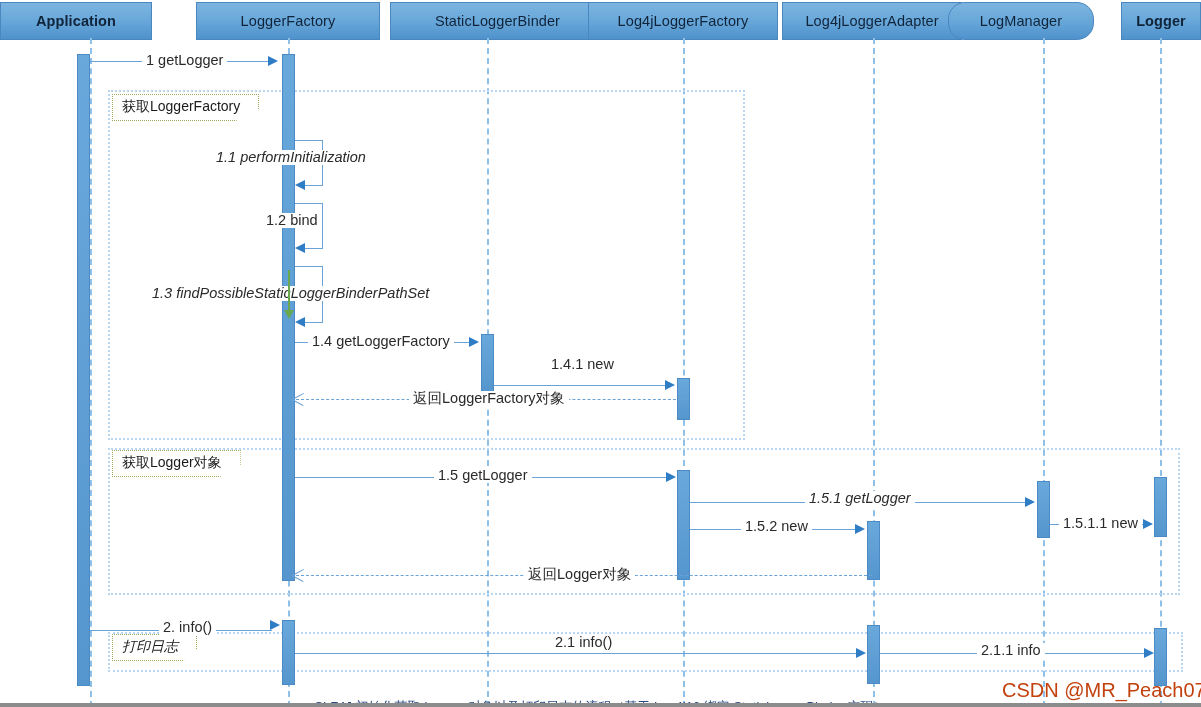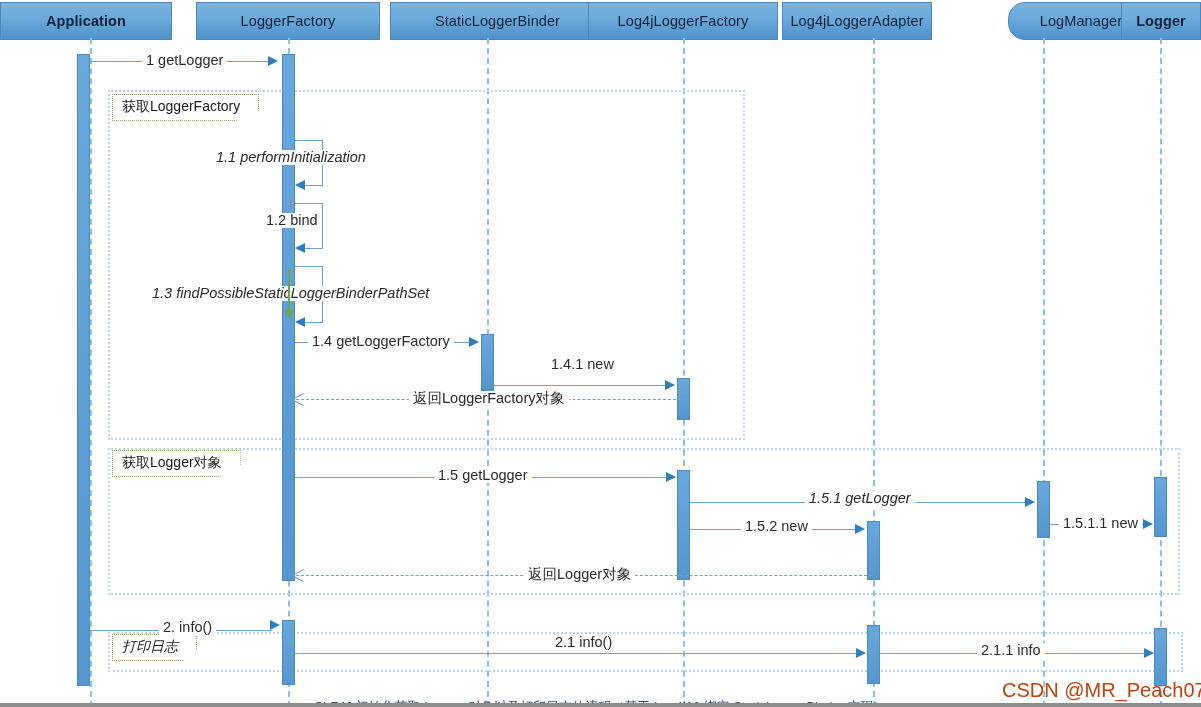--- a/index.html
+++ b/index.html
@@ -106,36 +106,36 @@
   .bottom-clip{
     position:absolute;left:0;width:1201px;overflow:hidden;
     font-size:13px;color:#2a4a82;white-space:nowrap;text-align:center;
   }
 </style>
 </head>
 <body>
 
 <div id="canvas">
 
-  <div class="participant bold" style="left:0px;top:2px;width:172px;">
+  <div class="participant bold" style="left:0px;top:2px;width:152px;">
     <span>Application</span>
   </div>
   <div class="participant" style="left:196px;top:2px;width:184px;">
     <span>LoggerFactory</span>
   </div>
   <div class="participant" style="left:390px;top:2px;width:215px;">
     <span>StaticLoggerBinder</span>
   </div>
   <div class="participant" style="left:588px;top:2px;width:190px;">
     <span>Log4jLoggerFactory</span>
   </div>
-  <div class="participant" style="left:782px;top:2px;width:150px;">
+  <div class="participant" style="left:782px;top:2px;width:180px;">
     <span>Log4jLoggerAdapter</span>
   </div>
-  <div class="participant" style="left:1008px;top:2px;width:146px;border-radius:17px;">
+  <div class="participant" style="left:948px;top:2px;width:146px;border-radius:17px;">
     <span>LogManager</span>
   </div>
   <div class="participant bold" style="left:1121px;top:2px;width:80px;">
     <span>Logger</span>
   </div>
 
   <div class="lifeline" style="left:90px;  height:669px;"></div>
   <div class="lifeline" style="left:288px; height:669px;"></div>
   <div class="lifeline" style="left:487px; height:669px;"></div>
   <div class="lifeline" style="left:683px; height:669px;"></div>

